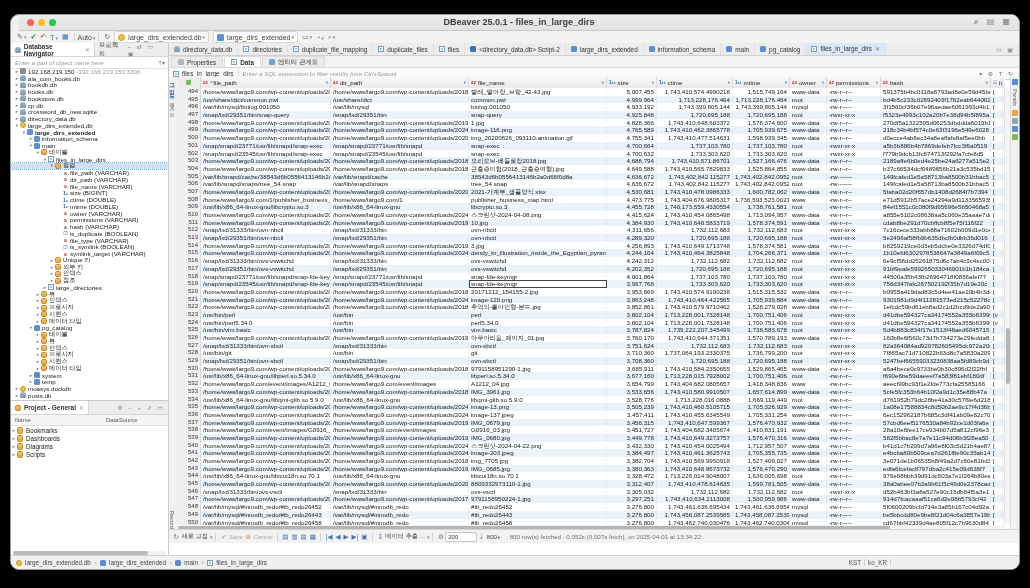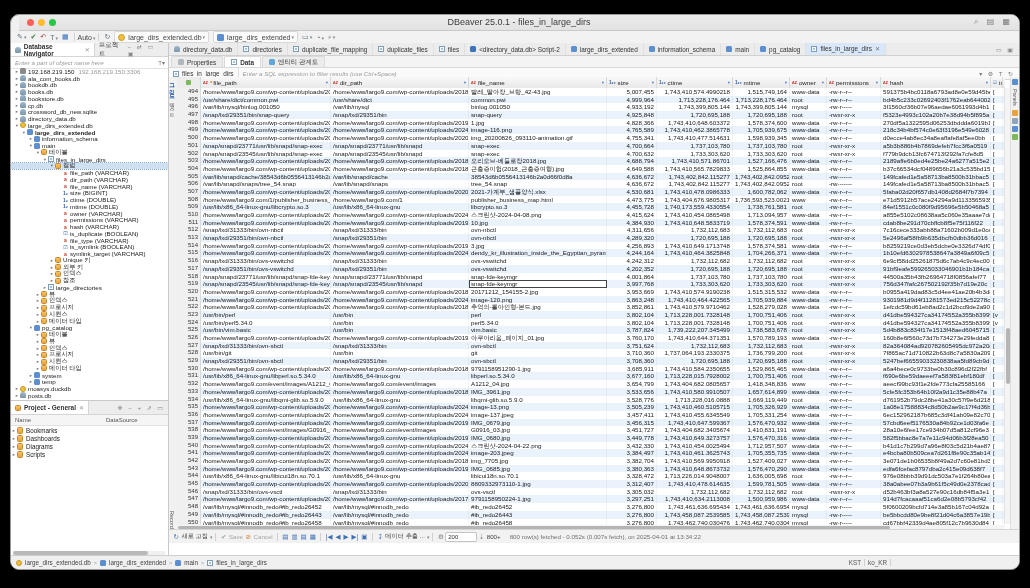--- a/index.html
+++ b/index.html
@@ -1,21 +1,21 @@
 <!DOCTYPE html>
 <html><head>
 <meta charset="utf-8">
 <style>
   html,body{margin:0;padding:0;background:#000;width:1030px;height:588px;overflow:hidden;
     font-family:"Liberation Sans","DejaVu Sans",sans-serif;-webkit-font-smoothing:antialiased;}
   #window{position:absolute;left:10px;top:14px;width:1008px;height:554px;background:#eef0f1;
     border-radius:9px;overflow:hidden;border:1px solid #9a9a9a;box-shadow:0 8px 30px rgba(0,0,0,.7);}
   
   #titlebar{position:absolute;left:8px;top:0;right:0;height:15px;background:linear-gradient(#ececec,#e2e2e2);
-    border-bottom:1px solid #c9c9c9;}
+    border-bottom:1px solid #c9c9c9;font-weight:bold;}
   .light{position:absolute;top:4px;width:7px;height:7px;border-radius:50%;}
   #title{position:absolute;left:0;right:0;top:2px;text-align:center;font-size:9px;color:#3c3c3c;}
   .tb-right{position:absolute;right:6px;top:2px;font-size:8px;color:#777;letter-spacing:3px;}
   
   #toolbar{position:absolute;left:0;top:16px;right:0;height:12px;background:#f2f2f2;border-bottom:1px solid #d5d5d5;
     display:flex;align-items:center;font-size:7px;color:#444;padding-left:4px;}
   .tbi{margin:0 2px;font-size:7px;color:#5b6d7c;}
   .sep{width:1px;height:8px;background:#d0d0d0;margin:0 3px;}
   .caret{font-size:5px;color:#888;margin-left:1px;}
   .pill{display:flex;align-items:center;margin:0 2px;padding:0 3px;height:10px;border:1px solid #d8d8d8;border-radius:2px;background:#fbfbfb;}

